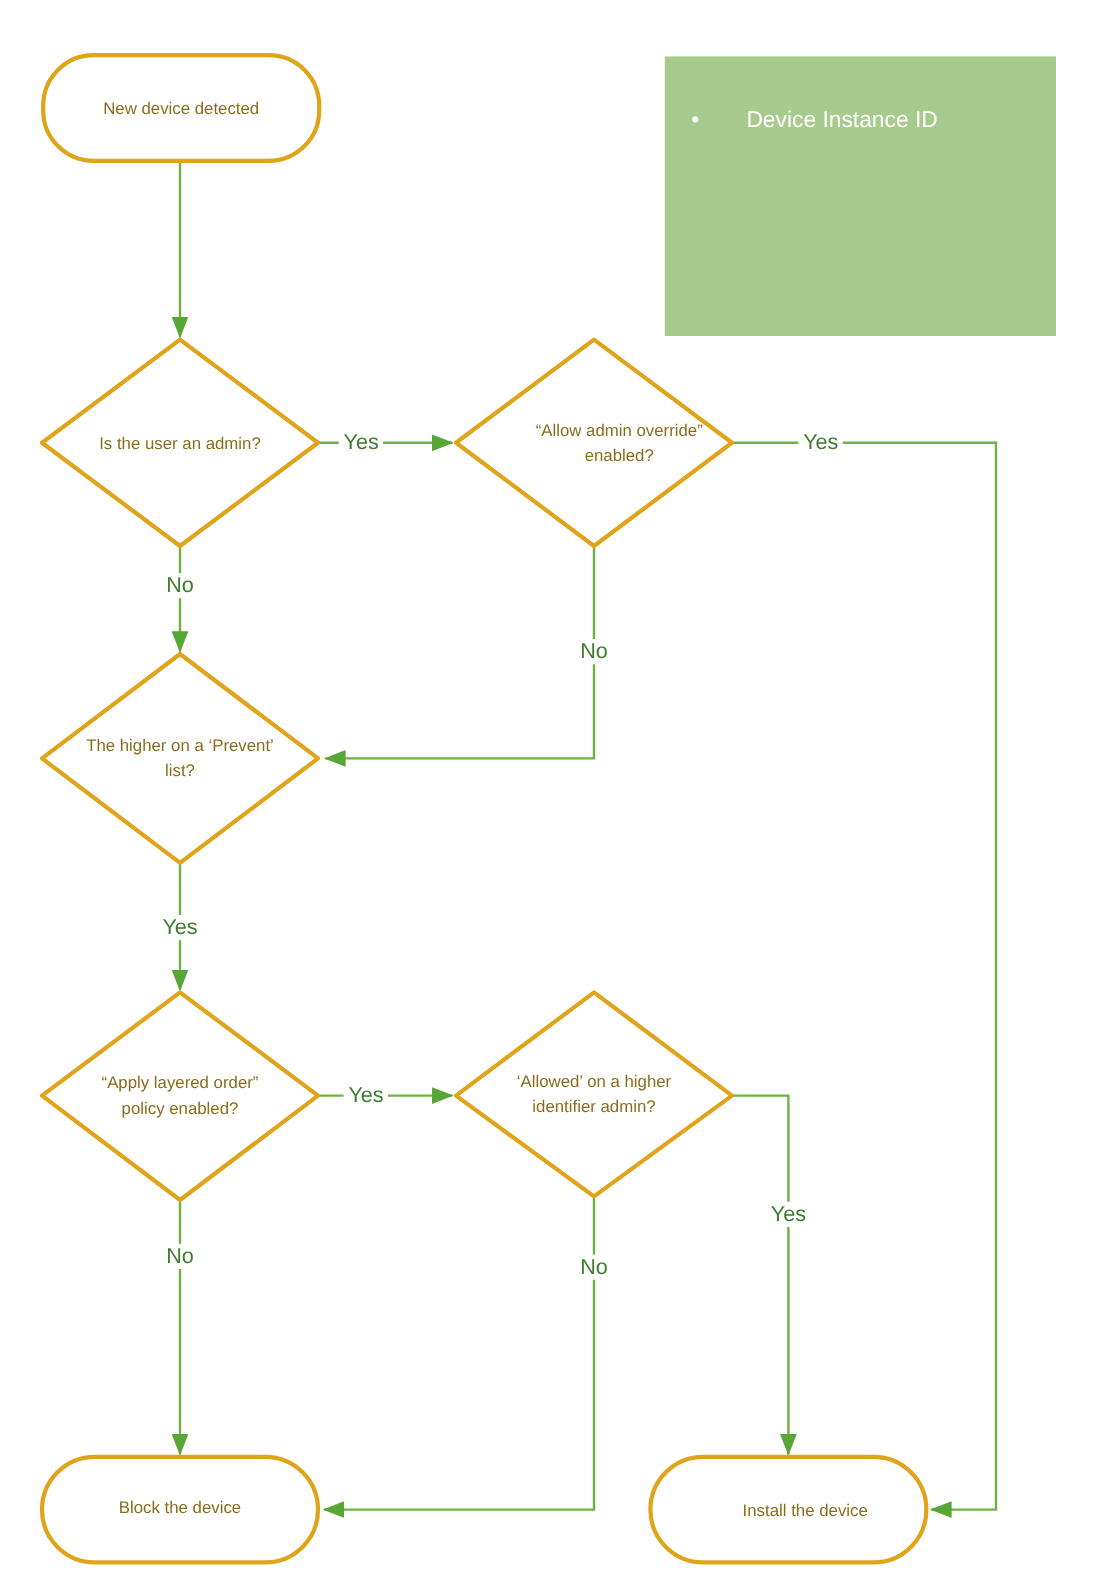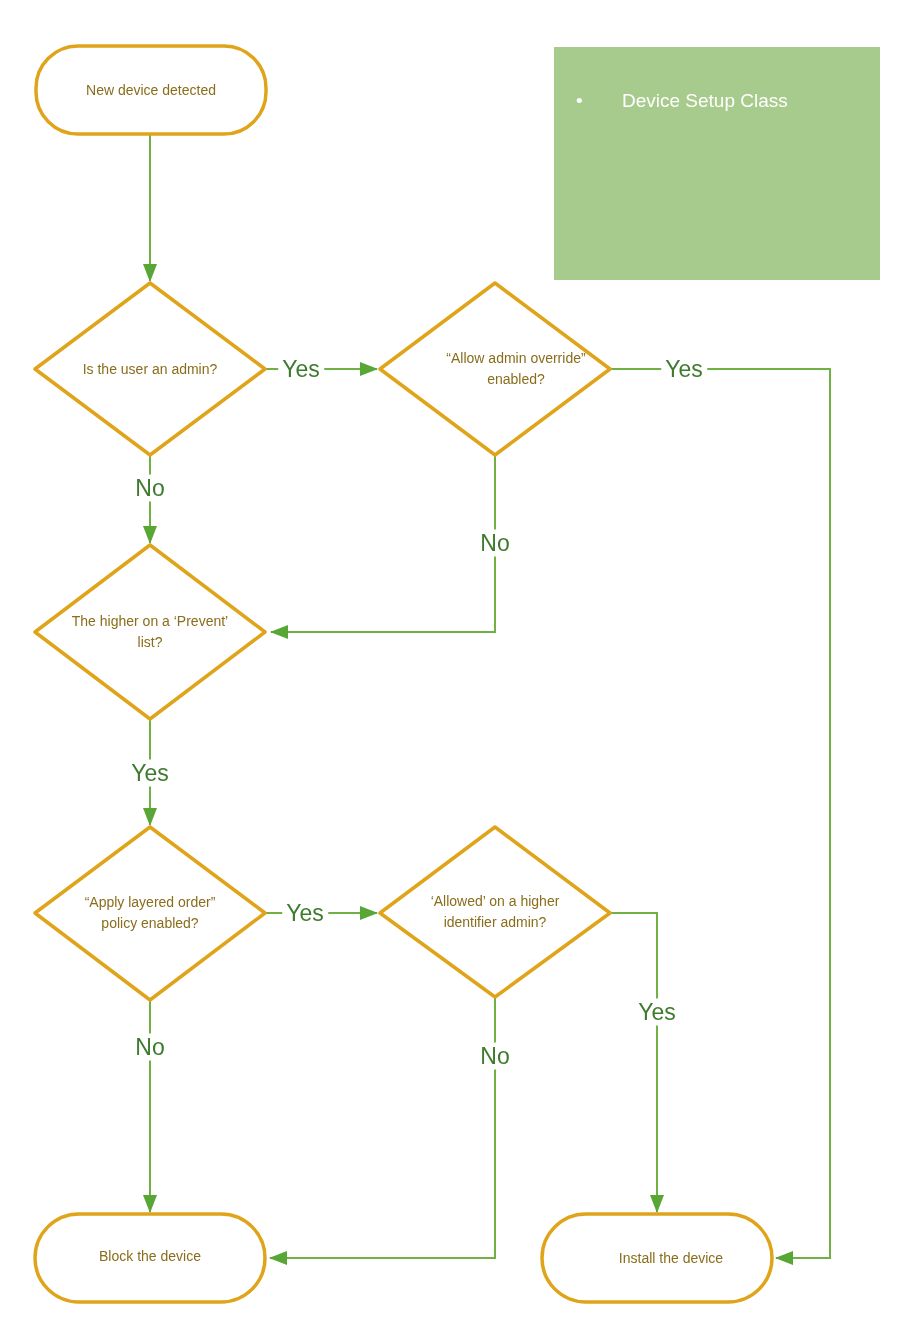--- a/index.html
+++ b/index.html
@@ -23,21 +23,21 @@
   .edge{stroke:var(--line-green);stroke-width:2;fill:none;}
   .arrowhead{fill:var(--arrow-green);}
   .shape{stroke:var(--orange);stroke-width:3.5;fill:#ffffff;stroke-linejoin:round;}
   .overlay{position:absolute;display:flex;align-items:center;justify-content:center;text-align:center;}
   .node-label{
     color:var(--node-text);
     font-size:14px;line-height:1.5;
   }
   .edge-label{
     position:absolute;transform:translate(-50%,-50%);
-    color:var(--label-green);font-size:23px;
+    color:var(--label-green);font-size:18px;
     background:#ffffff;padding:0 4px;white-space:nowrap;
   }
   .panel{
     position:absolute;left:554px;top:47px;width:326px;height:233px;
     background:var(--panel-bg);color:var(--panel-text);
     padding:38px 10px 0 8px;
   }
   .panel-heading{
     font-size:21px;font-weight:bold;text-decoration:underline;
     margin-bottom:8px;
@@ -97,15 +97,15 @@
 <span class="edge-label" style="left:150px;top:488px;">No</span>
 <span class="edge-label" style="left:495px;top:543px;">No</span>
 <span class="edge-label" style="left:150px;top:773px;">Yes</span>
 <span class="edge-label" style="left:305px;top:913px;">Yes</span>
 <span class="edge-label" style="left:657px;top:1012px;">Yes</span>
 <span class="edge-label" style="left:495px;top:1056px;">No</span>
 <span class="edge-label" style="left:150px;top:1047px;">No</span>
 
 <div class="panel">
   <ul>
-    <li>Device Setup Class</li>
+    <li>Device Instance ID</li>
   </ul>
 </div>
 
 </body></html>

